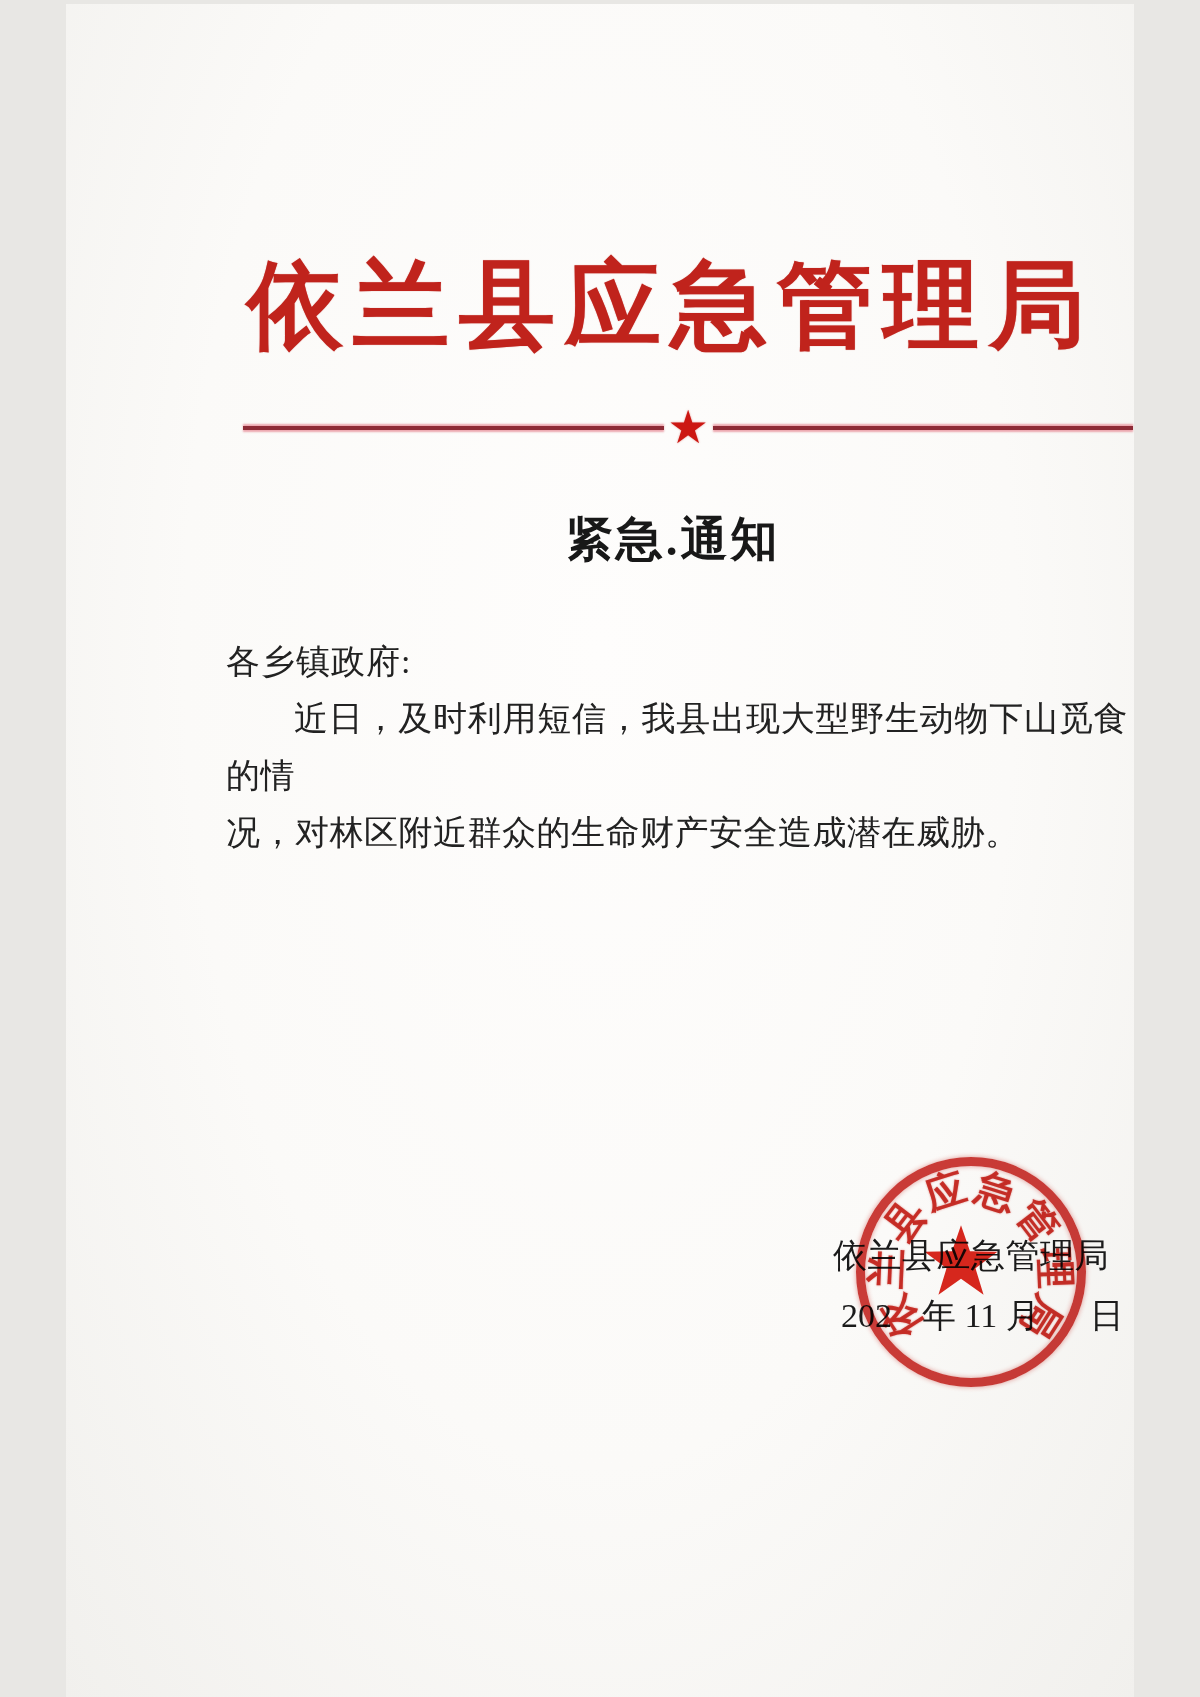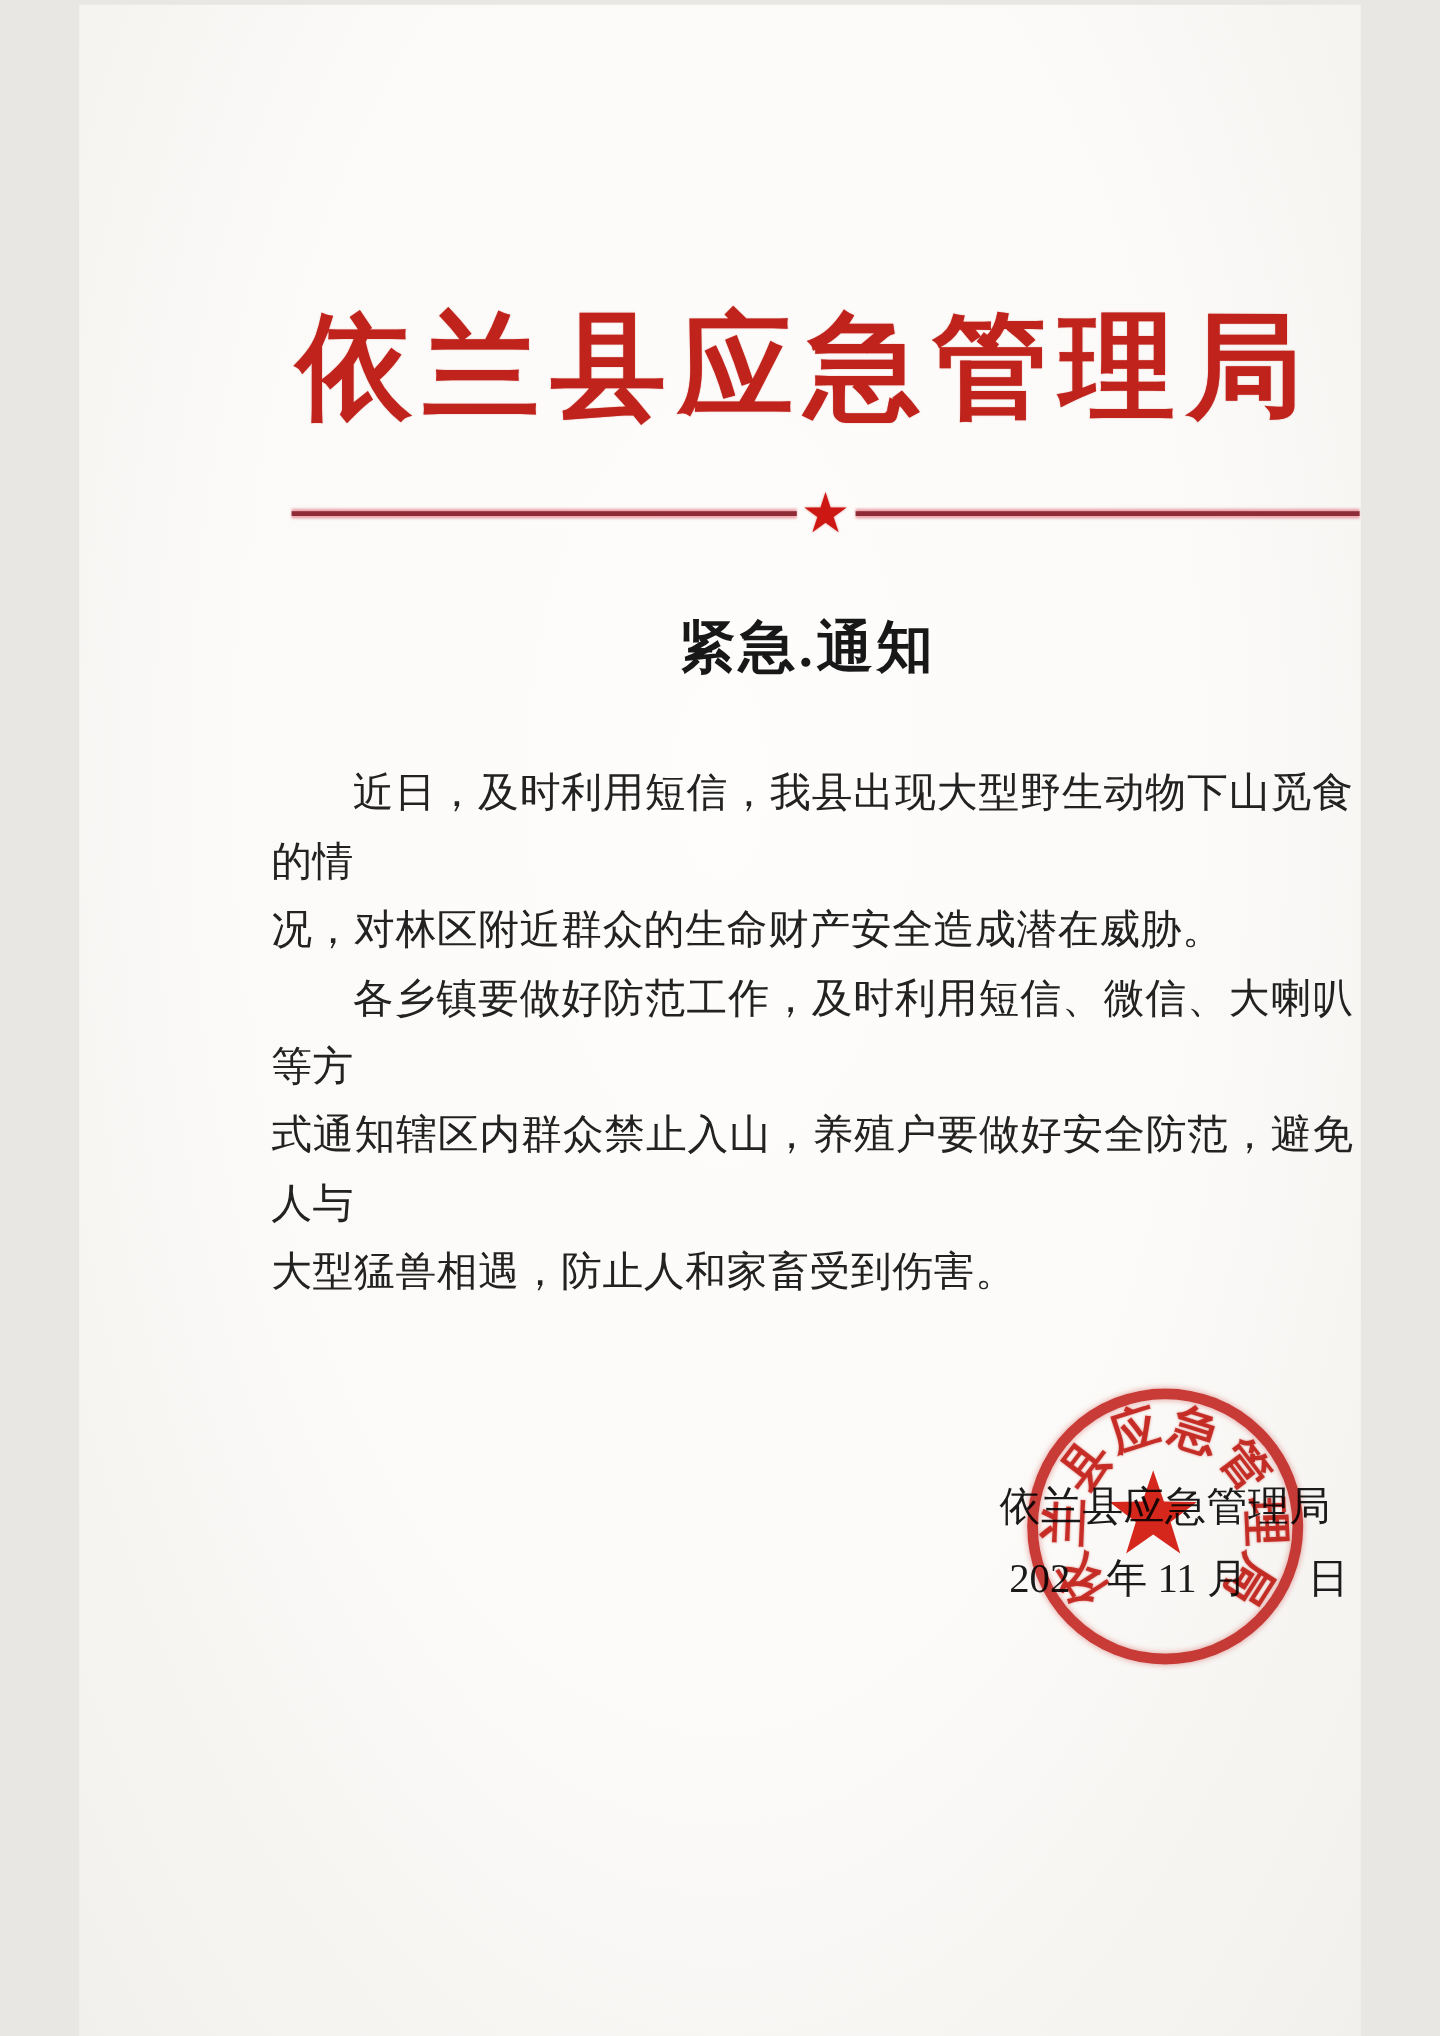--- a/index.html
+++ b/index.html
@@ -101,25 +101,23 @@
 
   <div class="agency-title">依兰县应急管理局</div>
 
   <div class="rule-left"></div>
   <div class="rule-star">★</div>
   <div class="rule-right"></div>
 
   <div class="doc-title">紧急.通知</div>
 
   <div class="body-block">
+    <div class="salutation">各乡镇政府:</div>
     <p class="para">近日，及时利用短信，我县出现大型野生动物下山觅食的情
 况，对林区附近群众的生命财产安全造成潜在威胁。</p>
-    <p class="para">各乡镇要做好防范工作，及时利用短信、微信、大喇叭等方
-式通知辖区内群众禁止入山，养殖户要做好安全防范，避免人与
-大型猛兽相遇，防止人和家畜受到伤害。</p>
   </div>
 
   <div class="signature">依兰县应急管理局</div>
 
   <div class="date-line">
     <span>202</span><span class="gap1"></span><span>年 11 月</span><span class="gap2"></span><span>日</span>
   </div>
 
   <div class="seal">
     <svg class="seal-star" viewBox="0 0 100 100" xmlns="http://www.w3.org/2000/svg">

